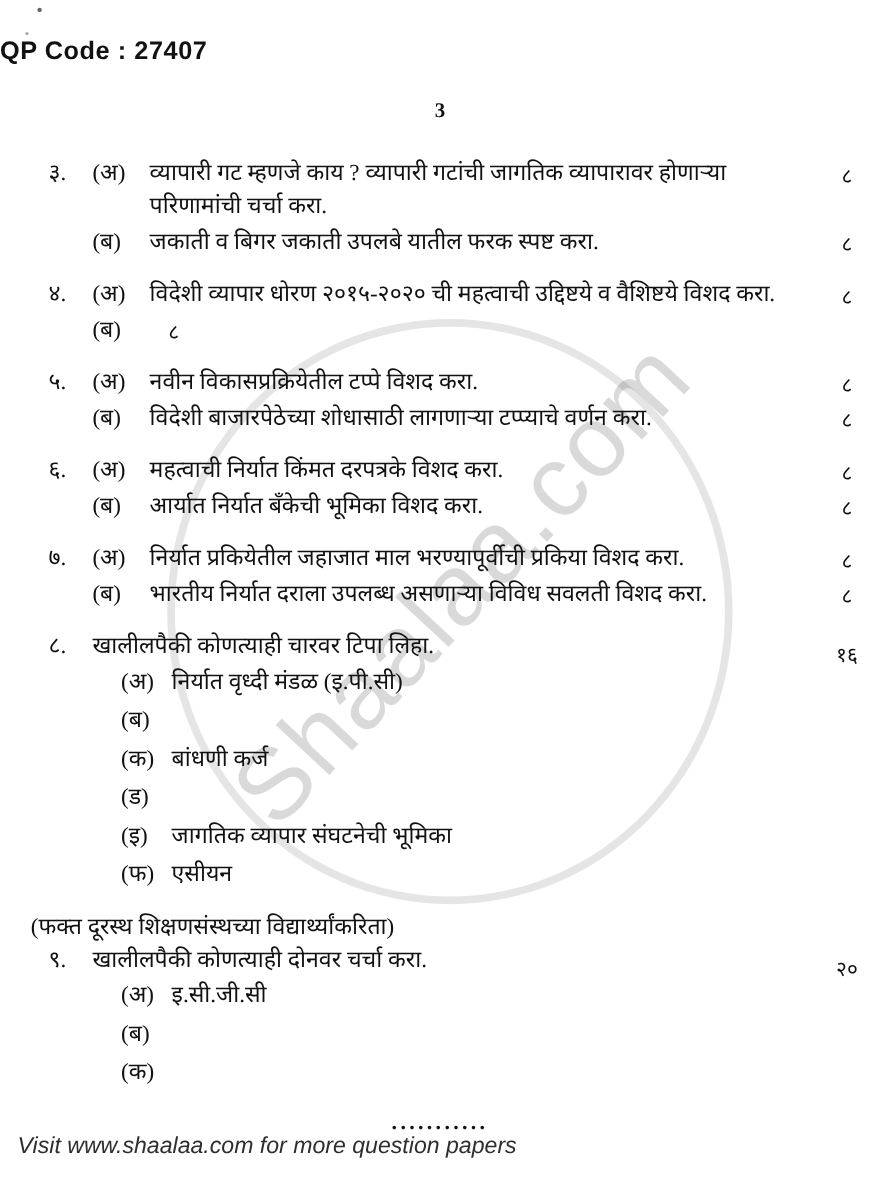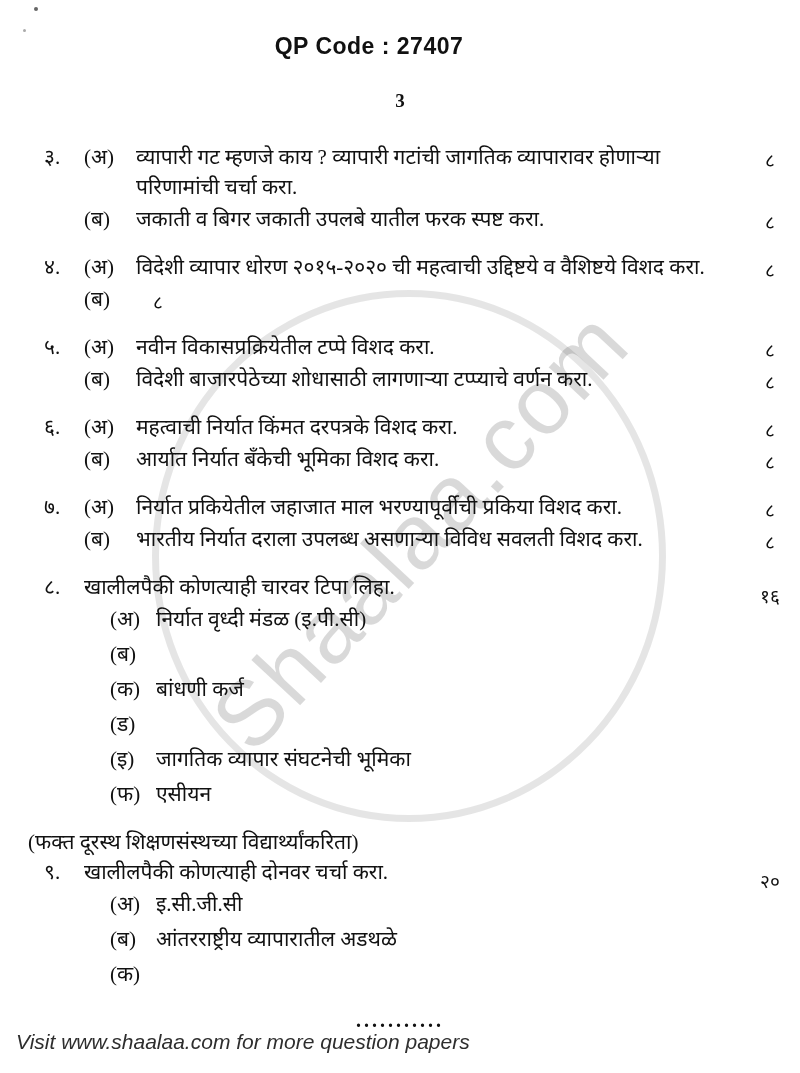--- a/index.html
+++ b/index.html
@@ -28,21 +28,21 @@
     z-index:0;white-space:nowrap;
   }
   
   .speck{position:absolute;background:#666;border-radius:50%;z-index:1;}
   .speck.s1{left:34px;top:7px;width:4px;height:4px;}
   .speck.s2{left:23px;top:29px;width:3px;height:3px;background:#aaa;}
   
   .content{position:relative;z-index:2;}
   .qp-code{
     margin-top:33px;padding-right:62px;
-    text-align:center;
+    text-align:left;
     font-family:"Liberation Sans", sans-serif;
     font-size:23px;font-weight:700;letter-spacing:0.5px;
   }
   .page-number{
     margin-top:30px;
     text-align:center;
     font-size:19px;font-weight:700;
   }
   .questions{margin-top:30px;}
   .question{margin-bottom:18px;}
@@ -213,21 +213,20 @@
         <span class="qnum">९.</span>
         <span class="ptext"><span>खालीलपैकी कोणत्याही </span><span class="bold">दोनवर</span><span> चर्चा करा.</span></span>
         <span class="marks big">२०</span>
       </div>
       <div class="subrow">
         <span class="plabel">(अ)</span>
         <span class="ptext">इ.सी.जी.सी</span>
       </div>
       <div class="subrow">
         <span class="plabel">(ब)</span>
-        <span class="ptext">आंतरराष्ट्रीय व्यापारातील अडथळे</span>
       </div>
       <div class="subrow">
         <span class="plabel">(क)</span>
       </div>
     </div>
 
   </div>
 
   <div class="dotted-line">...........</div>
 

